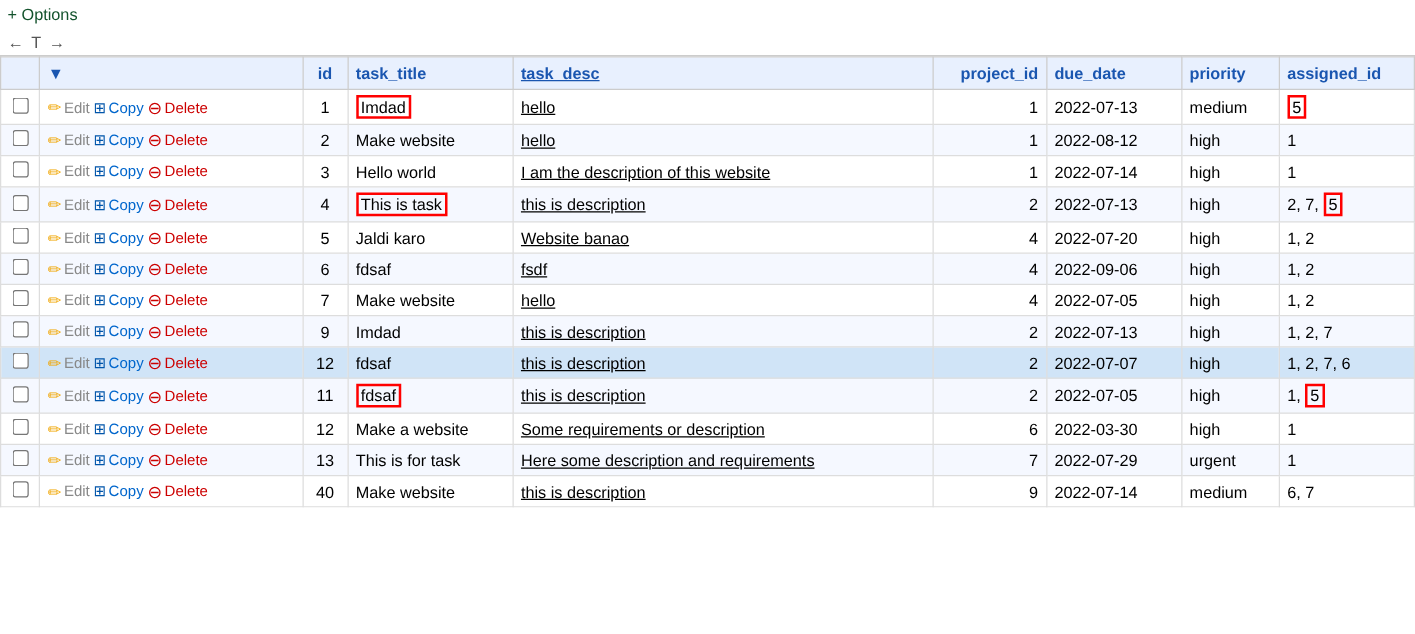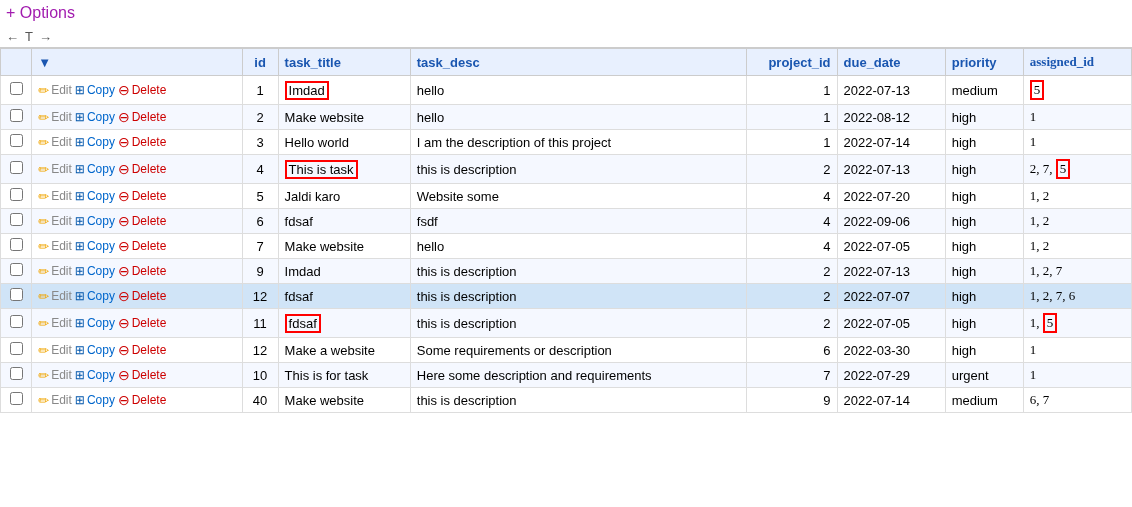--- a/index.html
+++ b/index.html
@@ -4,22 +4,22 @@
   <style>
     * { box-sizing: border-box; margin: 0; padding: 0; }
     body {
       font-family: Arial, sans-serif;
       font-size: 13px;
       background: #fff;
       color: #000;
     }
     .top-bar {
       padding: 4px 6px;
-      font-size: 16px;
-      color: #a21caf;
+      font-size: 13px;
+      color: #14532d;
       cursor: pointer;
     }
     .toolbar {
       display: flex;
       align-items: center;
       padding: 3px 6px;
       border-bottom: 1px solid #ccc;
       gap: 6px;
     }
     .toolbar-btn {
@@ -105,25 +105,25 @@
       padding: 0 2px;
       color: #000;
     }
     input[type="checkbox"] {
       cursor: pointer;
     }
     .col-check { width: 24px; text-align: center; }
     .col-actions { width: 175px; }
     .col-id { width: 30px; text-align: center; }
     .col-title { width: 110px; }
-    .col-desc { width: 280px; }
+    .col-desc { width: 280px; text-decoration: underline; }
     .col-proj { width: 75px; text-align: right; }
     .col-due { width: 90px; }
     .col-prio { width: 65px; }
-    .col-assigned { width: 90px; font-family: Liberation Serif, serif; }
+    .col-assigned { width: 90px; }
   </style>
 </head>
 <body>
 
 <div class="top-bar">+ Options</div>
 
 <div class="toolbar">
   <span class="toolbar-btn">←</span>
   <span class="toolbar-btn">T</span>
   <span class="toolbar-btn">→</span>
@@ -211,21 +211,21 @@
         <span>Copy</span>
       </span>
       <span class="btn-delete">
         <span class="icon-delete">⊖</span>
         <span>Delete</span>
       </span>
     </div>
   </td>
         <td class="col-id">3</td>
         <td class="col-title">Hello world</td>
-        <td class="col-desc">I am the description of this project</td>
+        <td class="col-desc">I am the description of this website</td>
         <td class="col-proj">1</td>
         <td class="col-due">2022-07-14</td>
         <td class="col-prio">high</td>
         <td class="col-assigned">1</td>
       </tr>
       <tr>
         <td class="col-check"><input type="checkbox" style=""></td>
         <td class="col-actions">
     <div class="action-cell">
       <span class="btn-edit">
@@ -263,21 +263,21 @@
         <span>Copy</span>
       </span>
       <span class="btn-delete">
         <span class="icon-delete">⊖</span>
         <span>Delete</span>
       </span>
     </div>
   </td>
         <td class="col-id">5</td>
         <td class="col-title">Jaldi karo</td>
-        <td class="col-desc">Website some</td>
+        <td class="col-desc">Website banao</td>
         <td class="col-proj">4</td>
         <td class="col-due">2022-07-20</td>
         <td class="col-prio">high</td>
         <td class="col-assigned">1, 2</td>
       </tr>
       <tr>
         <td class="col-check"><input type="checkbox" style=""></td>
         <td class="col-actions">
     <div class="action-cell">
       <span class="btn-edit">
@@ -443,21 +443,21 @@
       <span class="btn-copy">
         <span class="icon-copy">⊞</span>
         <span>Copy</span>
       </span>
       <span class="btn-delete">
         <span class="icon-delete">⊖</span>
         <span>Delete</span>
       </span>
     </div>
   </td>
-        <td class="col-id">10</td>
+        <td class="col-id">13</td>
         <td class="col-title">This is for task</td>
         <td class="col-desc">Here some description and requirements</td>
         <td class="col-proj">7</td>
         <td class="col-due">2022-07-29</td>
         <td class="col-prio">urgent</td>
         <td class="col-assigned">1</td>
       </tr>
       <tr>
         <td class="col-check"><input type="checkbox" style=""></td>
         <td class="col-actions">

